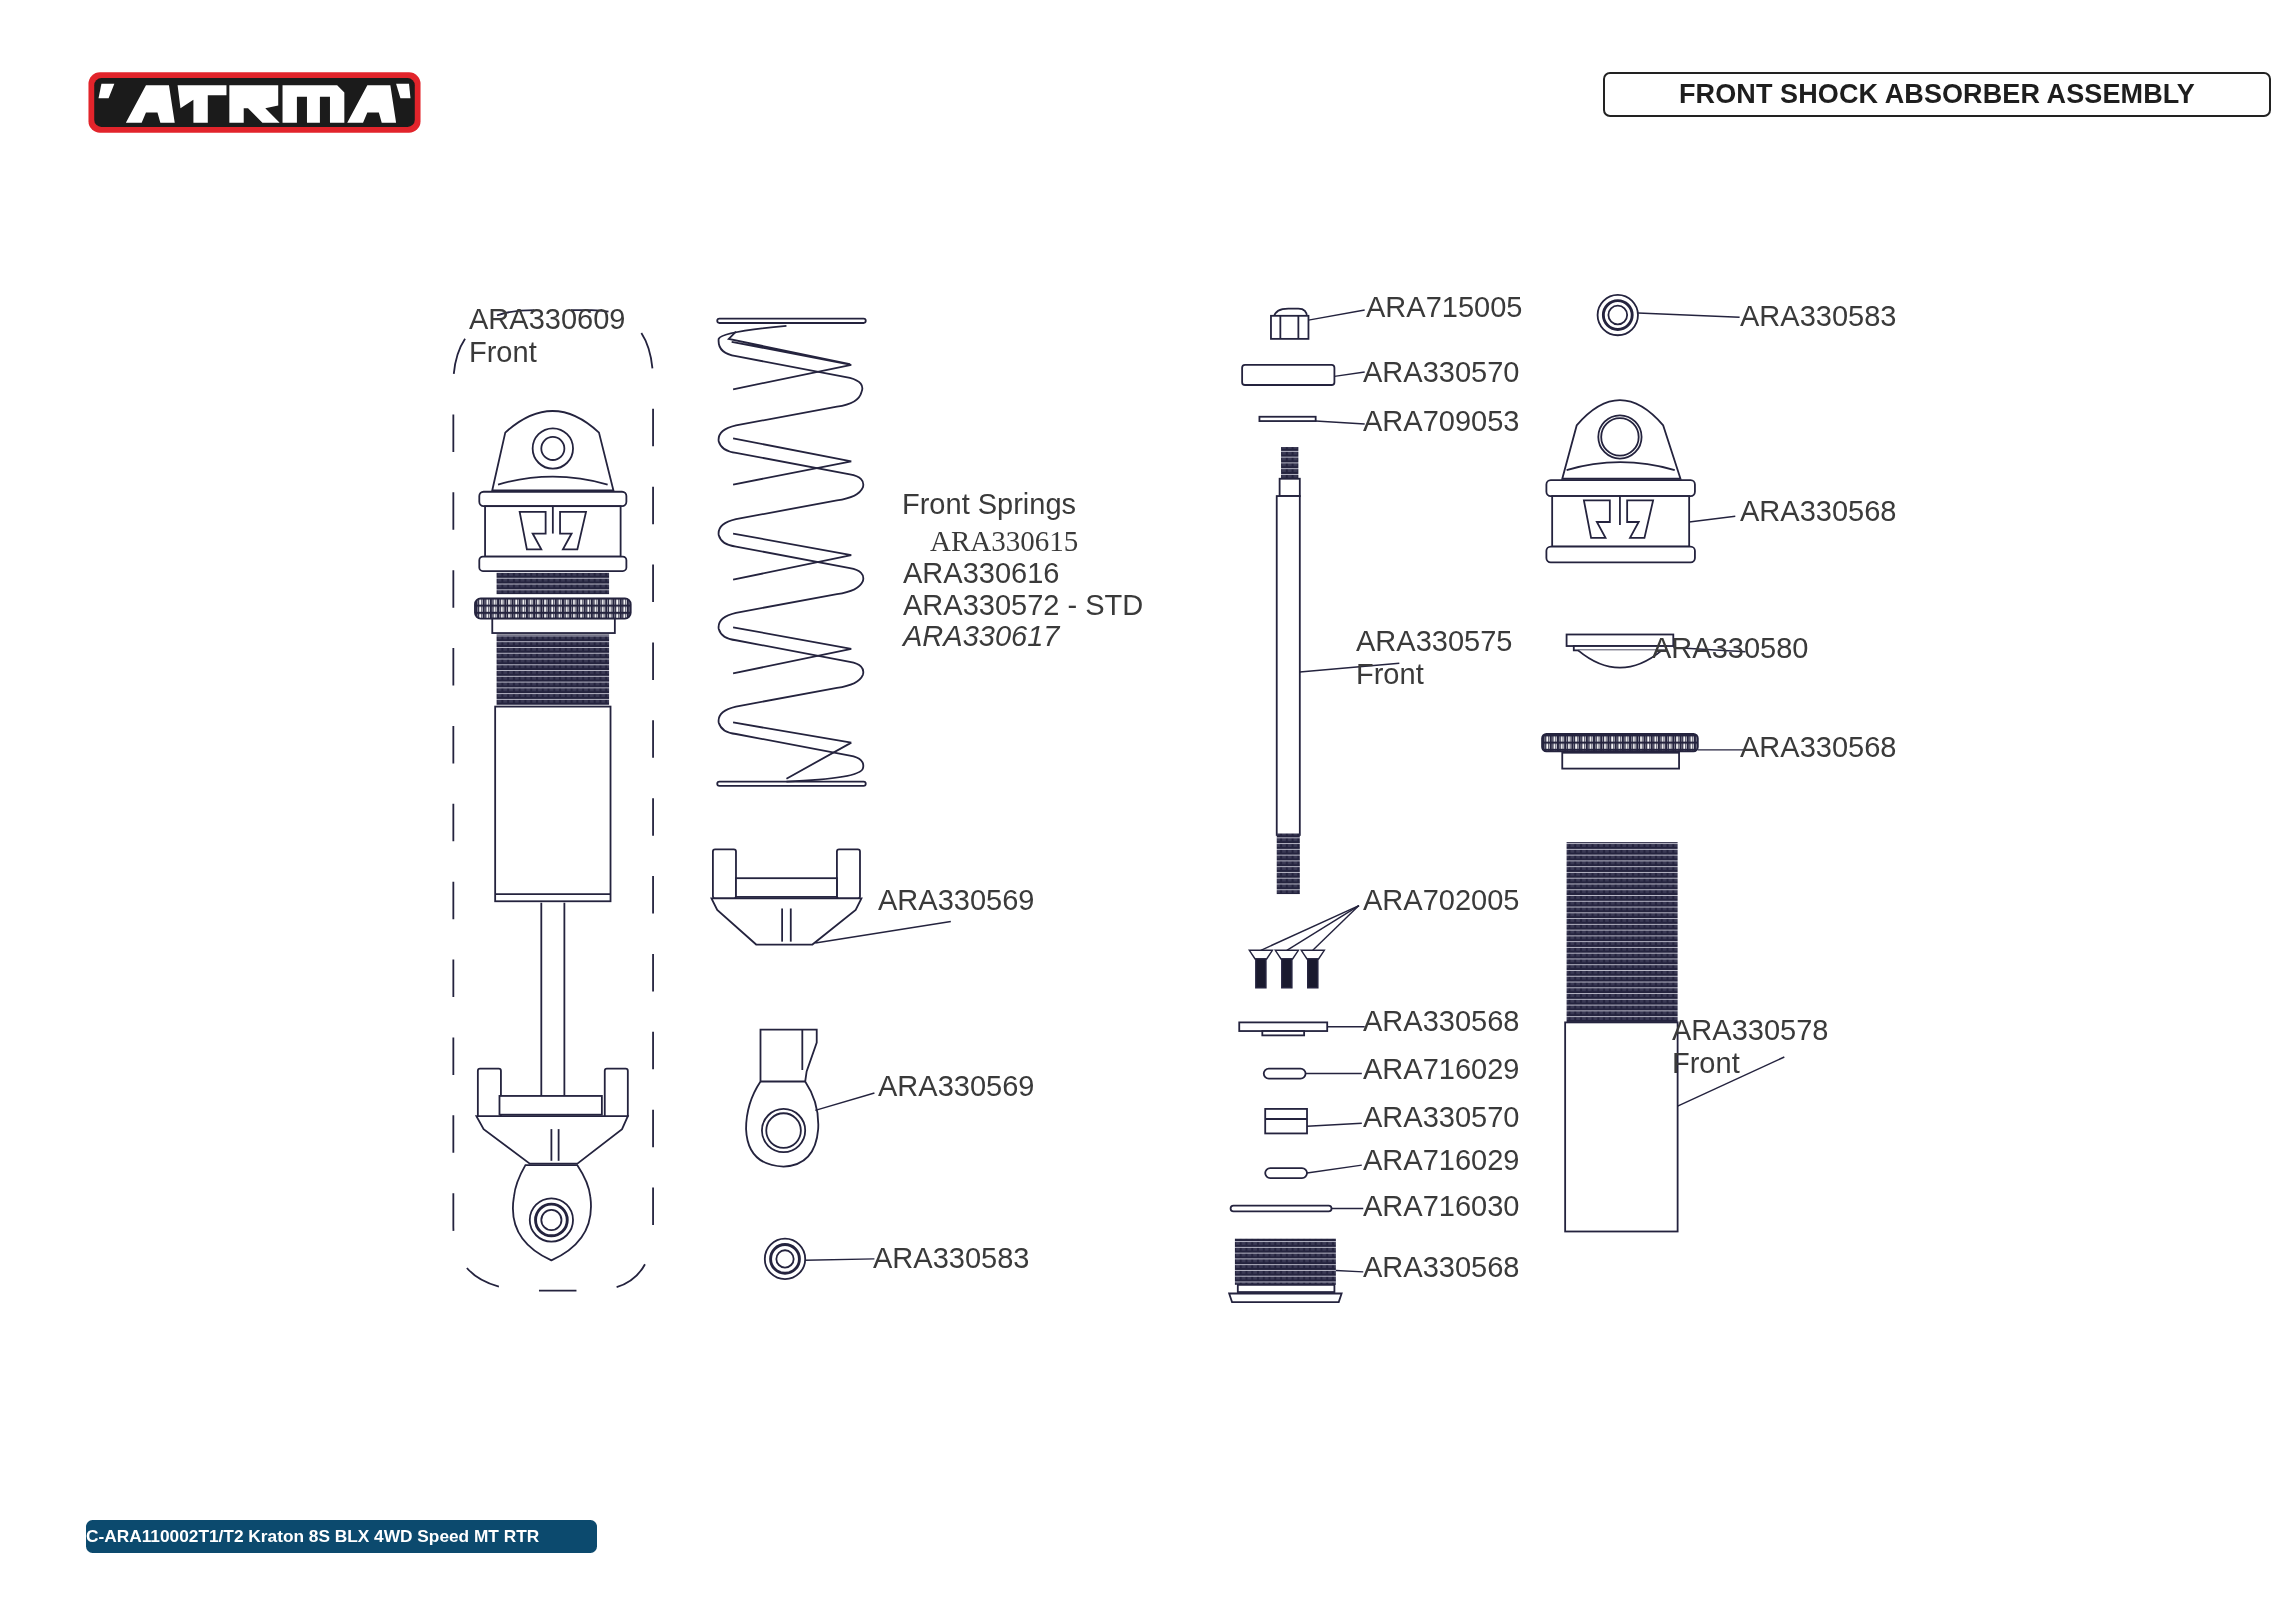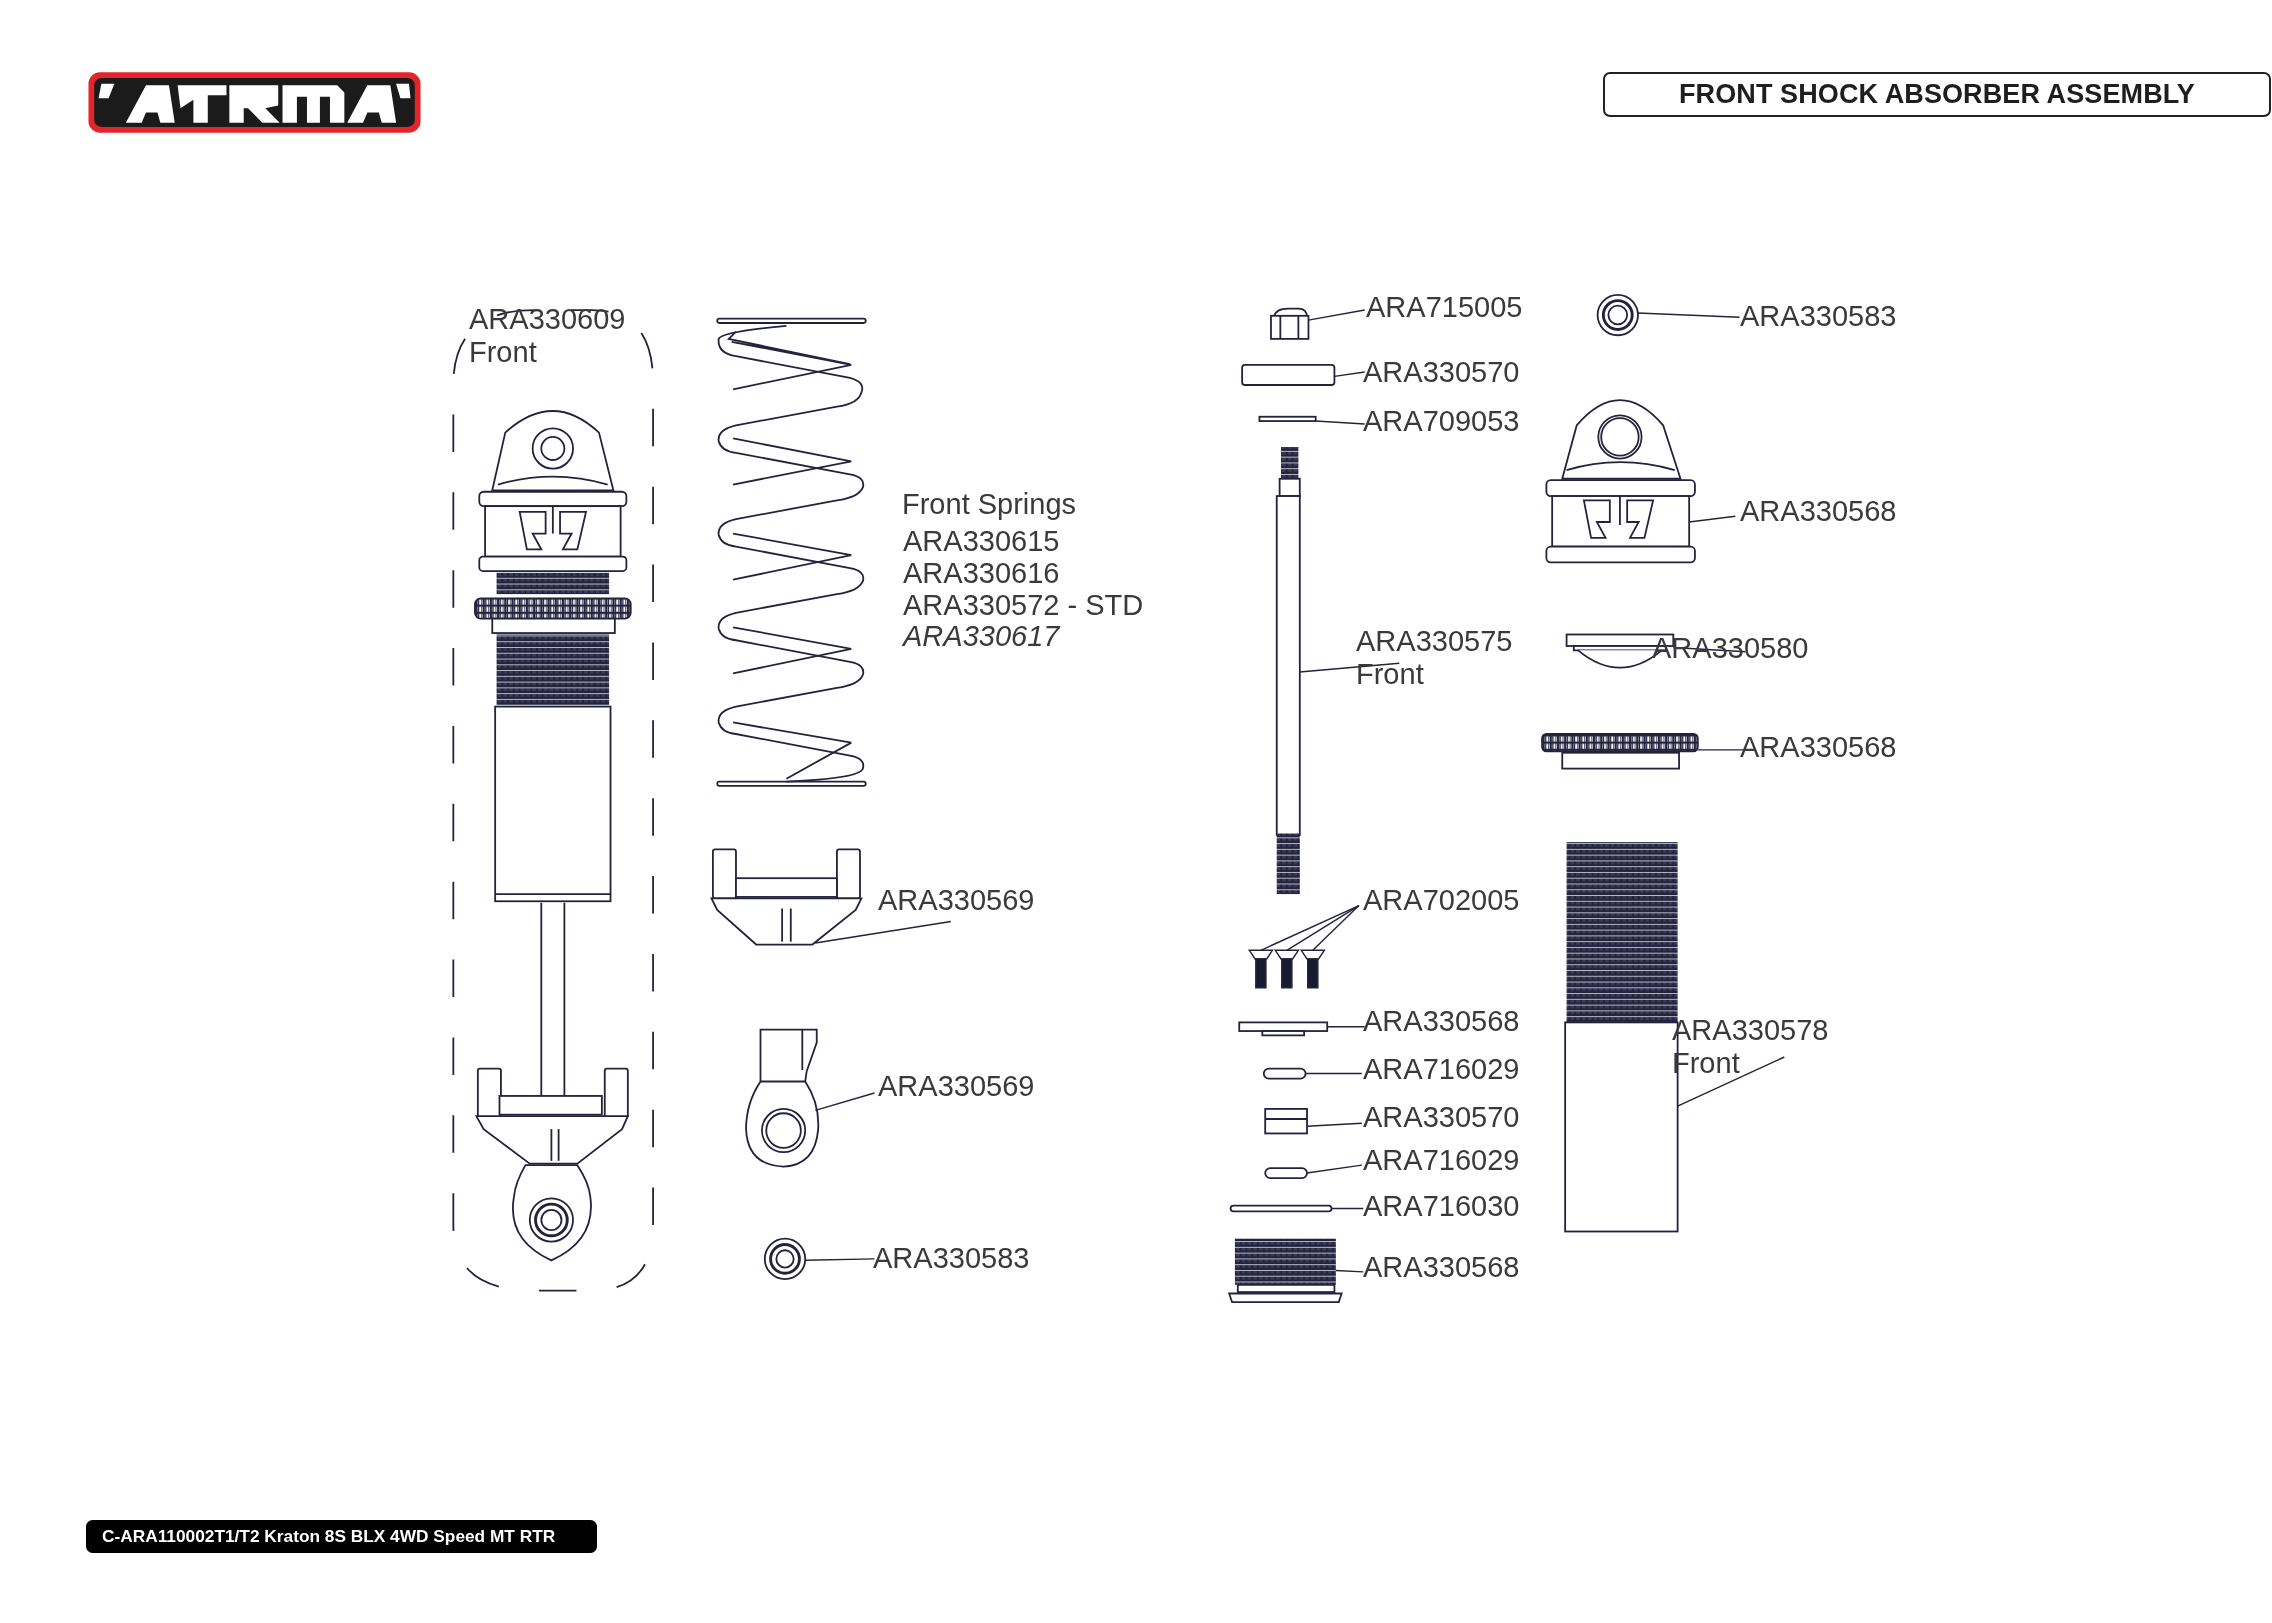--- a/index.html
+++ b/index.html
@@ -5,22 +5,22 @@
   html, body { margin: 0; padding: 0; background: #ffffff; }
   body { width: 2273px; height: 1623px; position: relative; overflow: hidden;
          font-family: "Liberation Sans", sans-serif; color: #3a3a3a; }
   .lbl { position: absolute; font-size: 29px; line-height: 33px; white-space: nowrap; color: #3a3a3a; }
   .lbl.center { text-align: left; }
   .title-box { position: absolute; left: 1603px; top: 72px; width: 668px; height: 45px;
                border: 2.2px solid #222; border-radius: 7px; box-sizing: border-box;
                display: flex; align-items: center; justify-content: center;
                font-weight: bold; font-size: 27px; color: #1e1e1e; letter-spacing: 0.1px; }
   .footer-box { position: absolute; left: 86px; top: 1520px; width: 511px; height: 33px;
-                background: #000000; border-radius: 6.5px; color: #ffffff; font-weight: bold;
-                font-size: 17.3px; display: flex; align-items: center; padding-left: 16px; box-sizing: border-box; }
+                background: #0c4a6e; border-radius: 6.5px; color: #ffffff; font-weight: bold;
+                font-size: 17.3px; display: flex; align-items: center; box-sizing: border-box; }
   svg.draw { position: absolute; left: 0; top: 0; }
   .logo { position: absolute; left: 85px; top: 68px; }
 </style>
 </head>
 <body>
 
 <svg class="logo" width="339" height="69" viewBox="0 0 470 96">
   <rect x="4" y="6" width="462" height="84" rx="16" fill="#e2242b"></rect>
   <rect x="12" y="14" width="446" height="68" rx="10" fill="#1b1b1b"></rect>
   <g fill="#ffffff">
@@ -206,21 +206,21 @@
     <line x1="2326" y1="1534" x2="2474" y2="1466" stroke-width="2"></line>
   </g>
 </svg>
 
 <div class="lbl center" style="left:469px; top:303px; width:173px;">
   <div>ARA330609</div>
   <div>Front</div>
 </div>
 
 <div class="lbl" style="left:902px; top:488px;">Front Springs</div>
-<div class="lbl" style="left:903px; top:525px;">ARA330615</div>
+<div class="lbl" style="left:930px; top:525px;font-family:Liberation Serif, serif;">ARA330615</div>
 <div class="lbl" style="left:903px; top:557px;">ARA330616</div>
 <div class="lbl" style="left:903px; top:589px;">ARA330572 - STD</div>
 <div class="lbl" style="left:903px; top:620px;font-style:italic;">ARA330617</div>
 
 <div class="lbl" style="left:878px; top:884px;">ARA330569</div>
 <div class="lbl" style="left:878px; top:1070px;">ARA330569</div>
 <div class="lbl" style="left:873px; top:1242px;">ARA330583</div>
 
 <div class="lbl" style="left:1366px; top:291px;text-align:center;">ARA715005</div>
 <div class="lbl" style="left:1363px; top:356px;">ARA330570</div>

